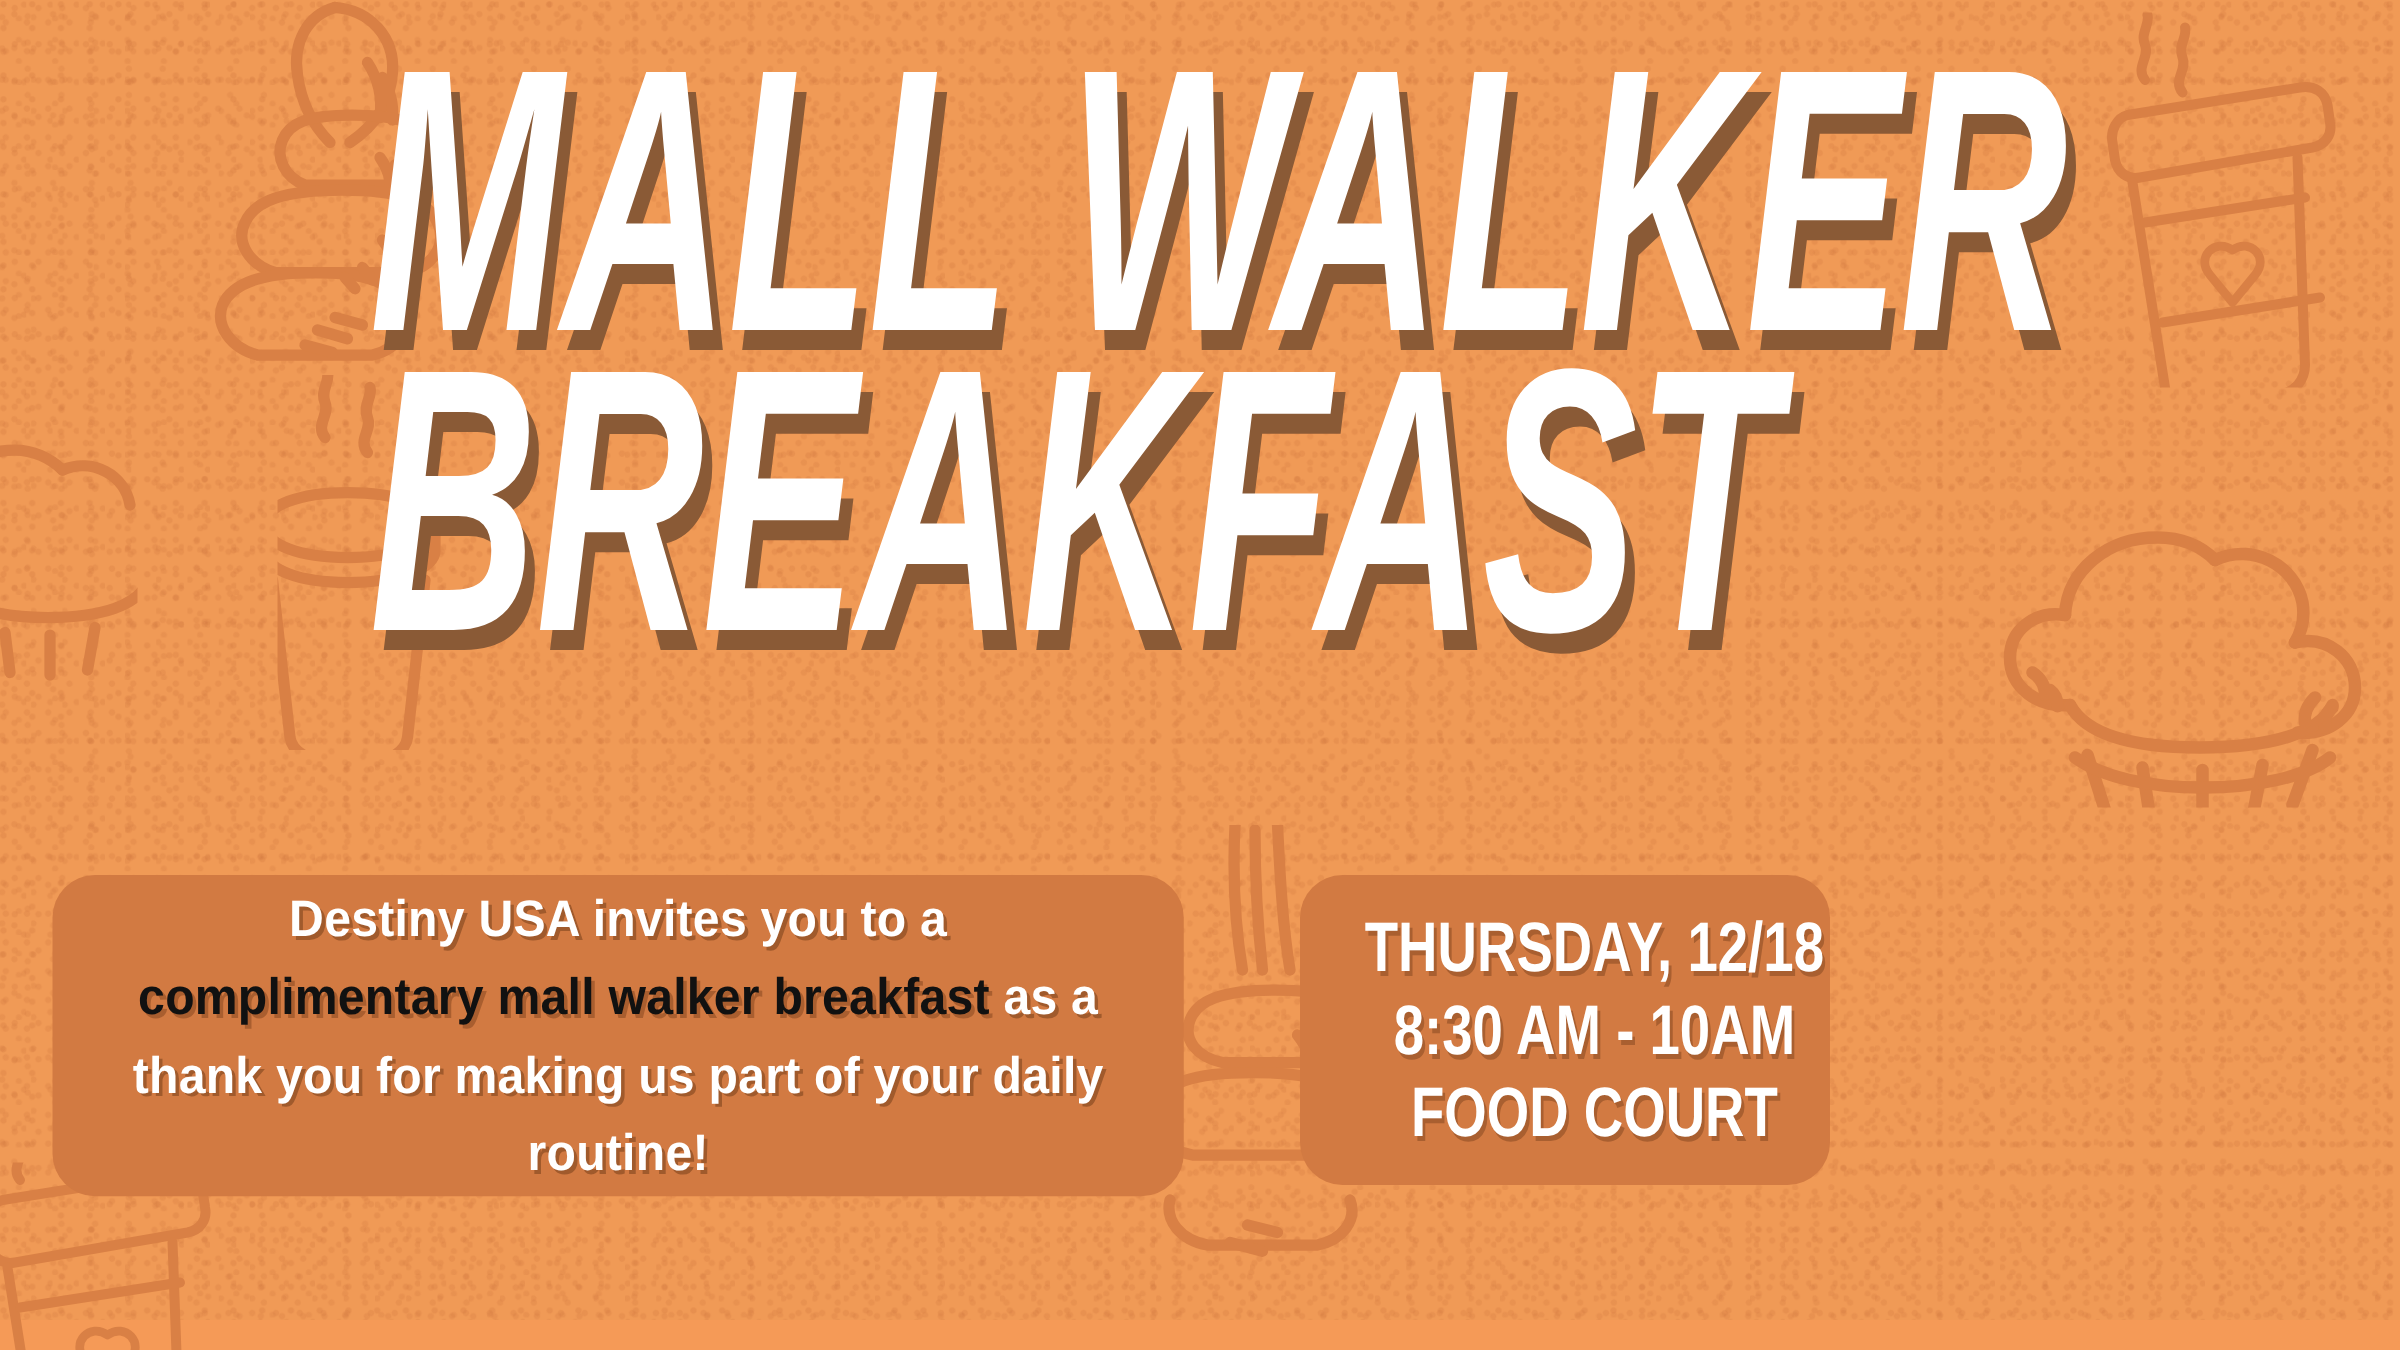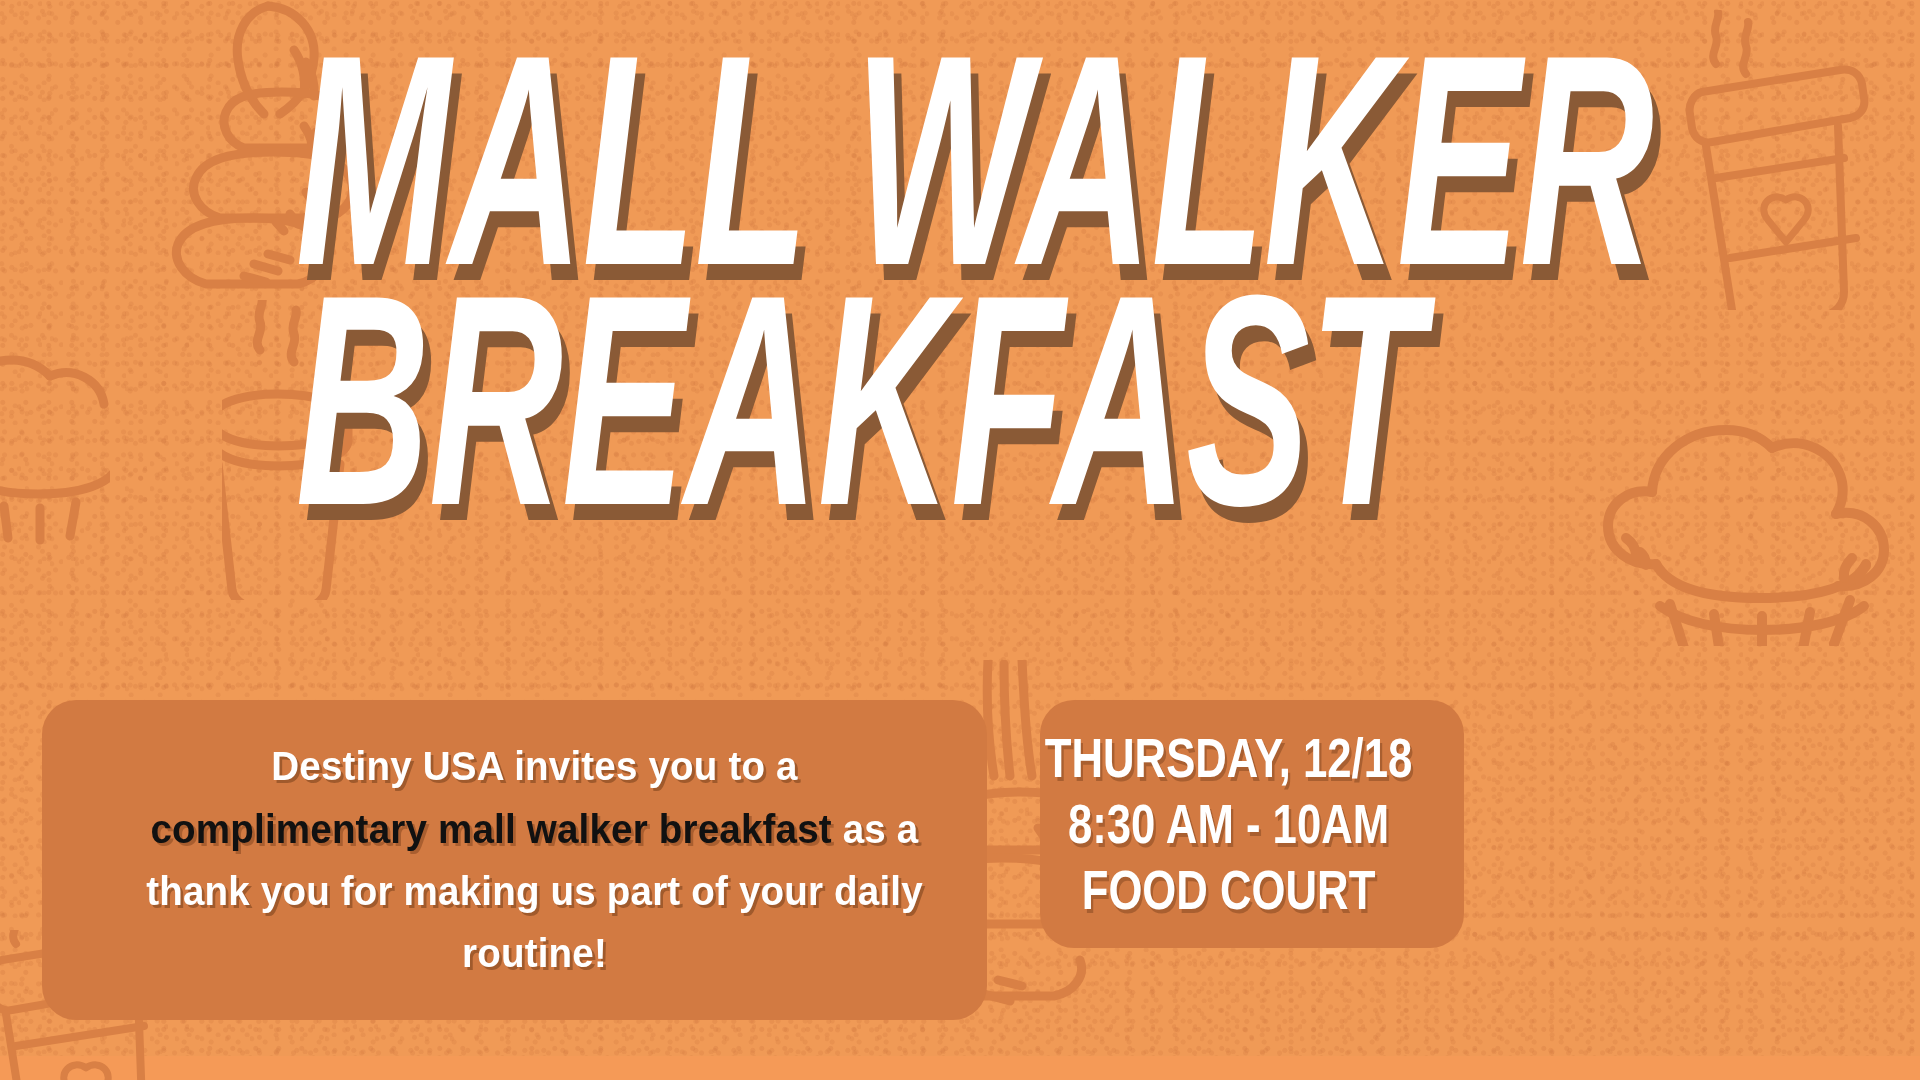--- a/index.html
+++ b/index.html
@@ -57,26 +57,26 @@
   .hl-1{font-size:300px;}
   .hl-2{font-size:300px;margin-top:-24px;}
 
   
   .panel{
     position:absolute;
     background:#d27a42;
     border-radius:34px;
   }
   #body-panel{
-    left:42px;top:700px;width:905px;height:320px;
-    display:flex;align-items:center;justify-content:center;padding-left:40px;
+    left:42px;top:700px;width:905px;height:257px;
+    display:flex;align-items:center;justify-content:center;
   }
   #date-panel{
     left:1040px;top:700px;width:424px;height:248px;
-    display:flex;align-items:center;justify-content:flex-end;
+    display:flex;align-items:center;justify-content:flex-start;
   }
 
   
   .body-copy{
     font-family:"Liberation Sans Narrow","Liberation Sans",sans-serif;
     font-weight:700;
     font-size:41px;
     line-height:1.52;
     color:#ffffff;
     text-align:center;

